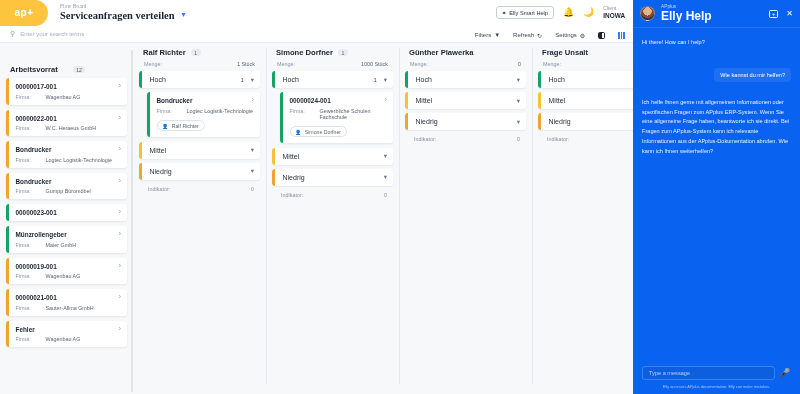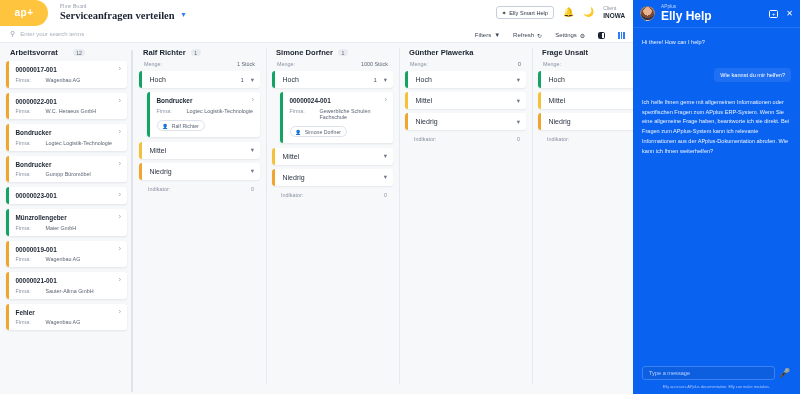--- a/index.html
+++ b/index.html
@@ -122,21 +122,21 @@
     font-size: 5.2px; color: #5b6575; background: #fff;
   }
   .chip-person { font-size: 5px; color: #8a93a3; }
   .indikator-row {
     display: flex; justify-content: space-between; padding: 2px 6px 0 9px;
     font-size: 5.4px; color: #8a93a3;
   }
 
   
   .backlog { width: 133px; flex: none; padding: 0 6px; position: relative; }
-  .backlog-head { display: flex; align-items: center; gap: 15px; padding: 4px 4px 4px 4px; }
+  .backlog-head { display: flex; align-items: center; gap: 15px; padding: 21px 4px 4px 4px; }
   .bl-card {
     background: #ffffff; border-radius: 3px; margin-bottom: 5px;
     box-shadow: 0 1px 2px rgba(20,30,50,.09); display: flex; overflow: hidden;
   }
   .bl-card .accent { width: 2.5px; flex: none; }
   .bl-card .body { padding: 5px 6px 5px 7px; flex: 1; }
   .scroll-rail {
     position: absolute; right: 0px; top: 6px; bottom: 2px; width: 2px;
     background: #dfe3ea; border-radius: 2px;
   }

